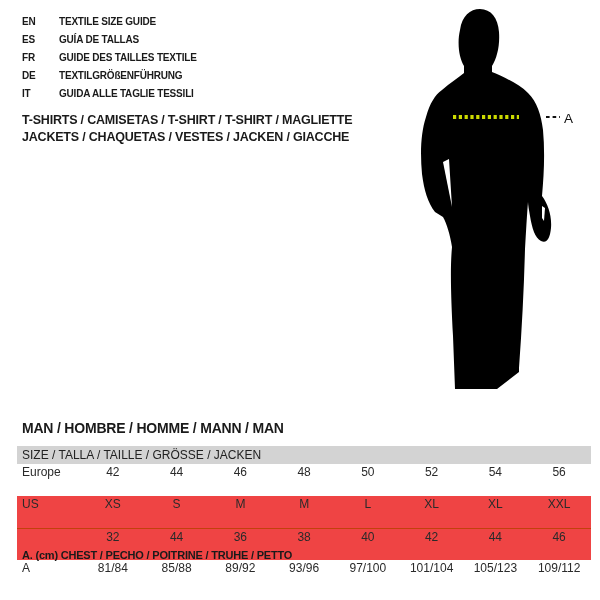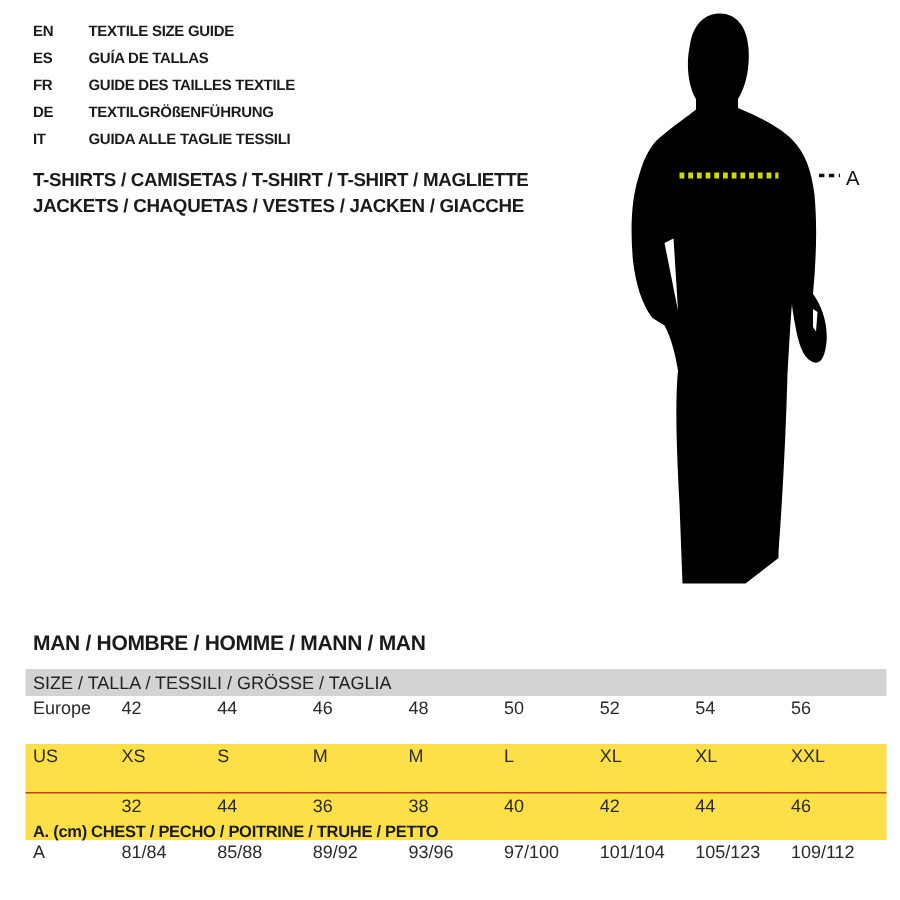--- a/index.html
+++ b/index.html
@@ -25,22 +25,22 @@
   .figure { left:400px; top:5px; }
 
   
   .heading { top:420px; left:22px; font-weight:bold; font-size:14px; letter-spacing:-0.2px; }
 
   
   .tbl { left:17px; top:446px; width:574px; font-size:12px; color:#2a2a2a; }
   .thead { background:#d3d3d3; height:18px; line-height:18px; padding-left:5px; color:#222; }
   .trow { display:grid; grid-template-columns:64px repeat(8, 1fr); height:32px; line-height:17px; }
   .trow .lbl { padding-left:5px; text-align:left; }
-  .trow .val { text-align:left; }
-  .stripe { background:#fde047; }
+  .trow .val { text-align:center; }
+  .stripe { background:#ef4444; }
   .gap { border-top:1px solid #c2410c; }
 
   
   .footnote { top:549px; left:22px; font-weight:bold; font-size:11px; letter-spacing:-0.2px; }
 </style>
 </head>
 <body>
 
 <div class="abs lang">
   <div class="lang-row">
@@ -101,21 +101,21 @@
   <path fill="#ffffff" d="M 43,157 L 49,154 L 52,202 Z"></path>
   <path fill="#ffffff" d="M 142,201 L 145,203 L 144,216 L 142,213 Z"></path>
   <line x1="53" y1="112" x2="119" y2="112" stroke-width="4" stroke-dasharray="3.2,2.6" stroke="#cddb00"></line>
   <line x1="146" y1="112" x2="160" y2="112" stroke-width="2.2" stroke-dasharray="3.6,3" stroke="#111111"></line>
   <text x="164" y="118" font-size="13.5" fill="#111111" font-family="Liberation Sans, sans-serif">A</text>
 </svg>
 
 <div class="abs heading">MAN / HOMBRE / HOMME / MANN / MAN</div>
 
 <div class="abs tbl">
-  <div class="thead">SIZE / TALLA / TESSILI / GRÖSSE / TAGLIA</div>
+  <div class="thead">SIZE / TALLA / TAILLE / GRÖSSE / JACKEN</div>
 
   <div class="trow">
     <span class="lbl">Europe</span>
     <span class="val">42</span>
     <span class="val">44</span>
     <span class="val">46</span>
     <span class="val">48</span>
     <span class="val">50</span>
     <span class="val">52</span>
     <span class="val">54</span>

